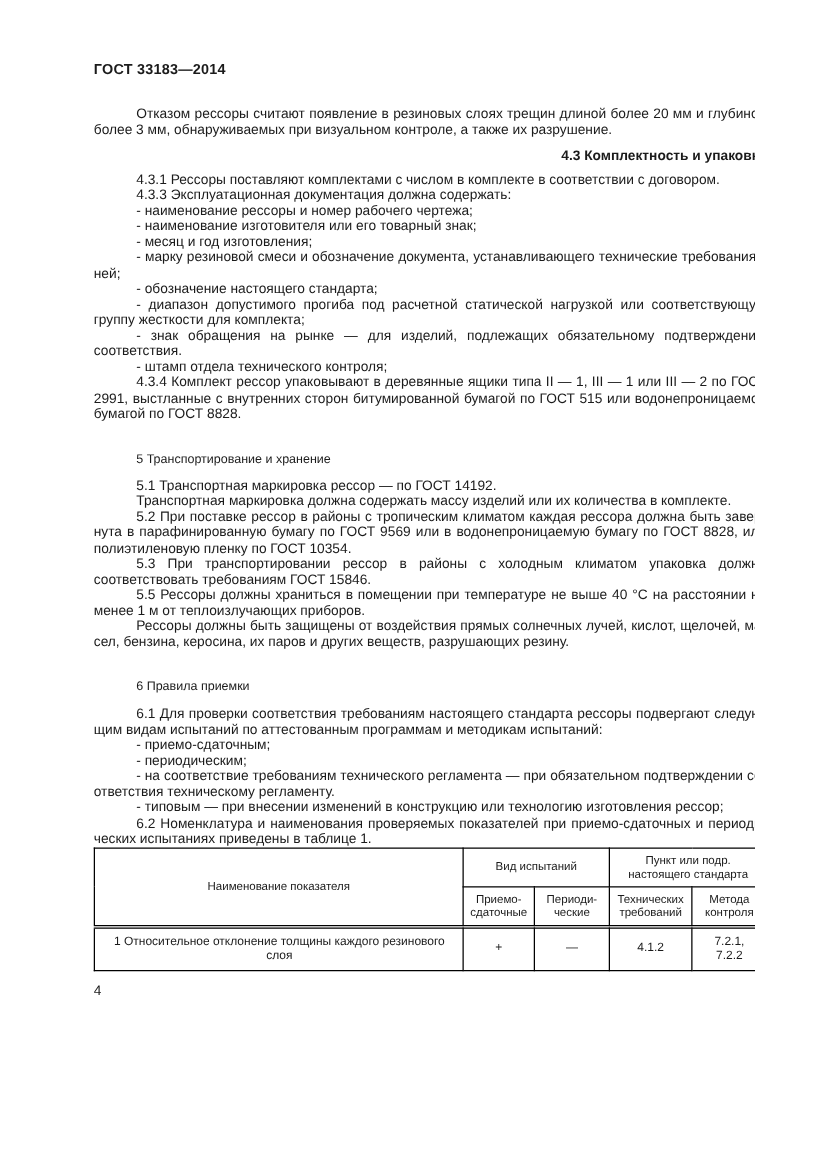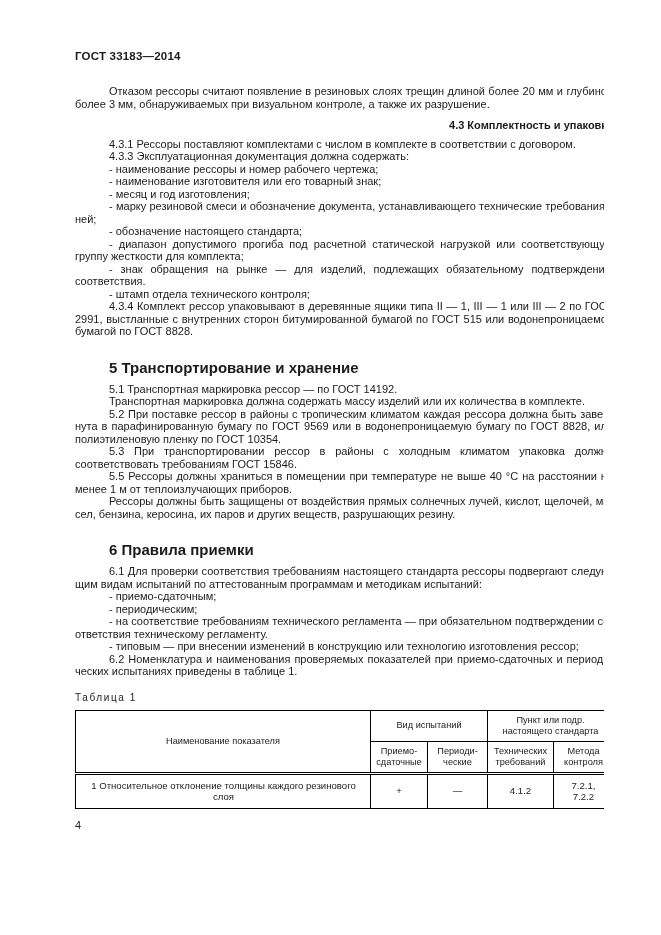--- a/index.html
+++ b/index.html
@@ -39,23 +39,23 @@
   }
   h3.h-sub {
     font-size: 11px;
     line-height: 12.5px;
     font-weight: bold;
     margin: 9px 0 6px 0;
     text-indent: 34px;
     text-align: right;
   }
   h2.h-main {
-    font-size: 15px;
+    font-size: 10px;
     line-height: 15px;
-    font-weight: bold;
+    font-weight: normal;
     margin: 22px 0 8px 0;
     text-indent: 34px;
   }
   .table-caption {
     font-size: 10px;
     letter-spacing: 1.6px;
     margin: 14px 0 7px 0;
   }
   table.spec {
     border-collapse: collapse;
@@ -127,21 +127,20 @@
     <p class="body">Рессоры должны быть защищены от воздействия прямых солнечных лучей, кислот, щелочей, ма­сел, бензина, керосина, их паров и других веществ, разрушающих резину.</p>
 
     <h2 class="h-main">6 Правила приемки</h2>
     <p class="body">6.1 Для проверки соответствия требованиям настоящего стандарта рессоры подвергают следую­щим видам испытаний по аттестованным программам и методикам испытаний:</p>
     <p class="body">- приемо-сдаточным;</p>
     <p class="body">- периодическим;</p>
     <p class="body">- на соответствие требованиям технического регламента — при обязательном подтверждении со­ответствия техническому регламенту.</p>
     <p class="body">- типовым — при внесении изменений в конструкцию или технологию изготовления рессор;</p>
     <p class="body">6.2 Номенклатура и наименования проверяемых показателей при приемо-сдаточных и периоди­ческих испытаниях приведены в таблице 1.</p>
 
-    <div class="table-caption">Таблица 1</div>
 
     <table class="spec">
       <colgroup>
         <col style="width:295px">
         <col style="width:57px">
         <col style="width:60px">
         <col style="width:66px">
         <col style="width:60px">
       </colgroup>
       <thead>

